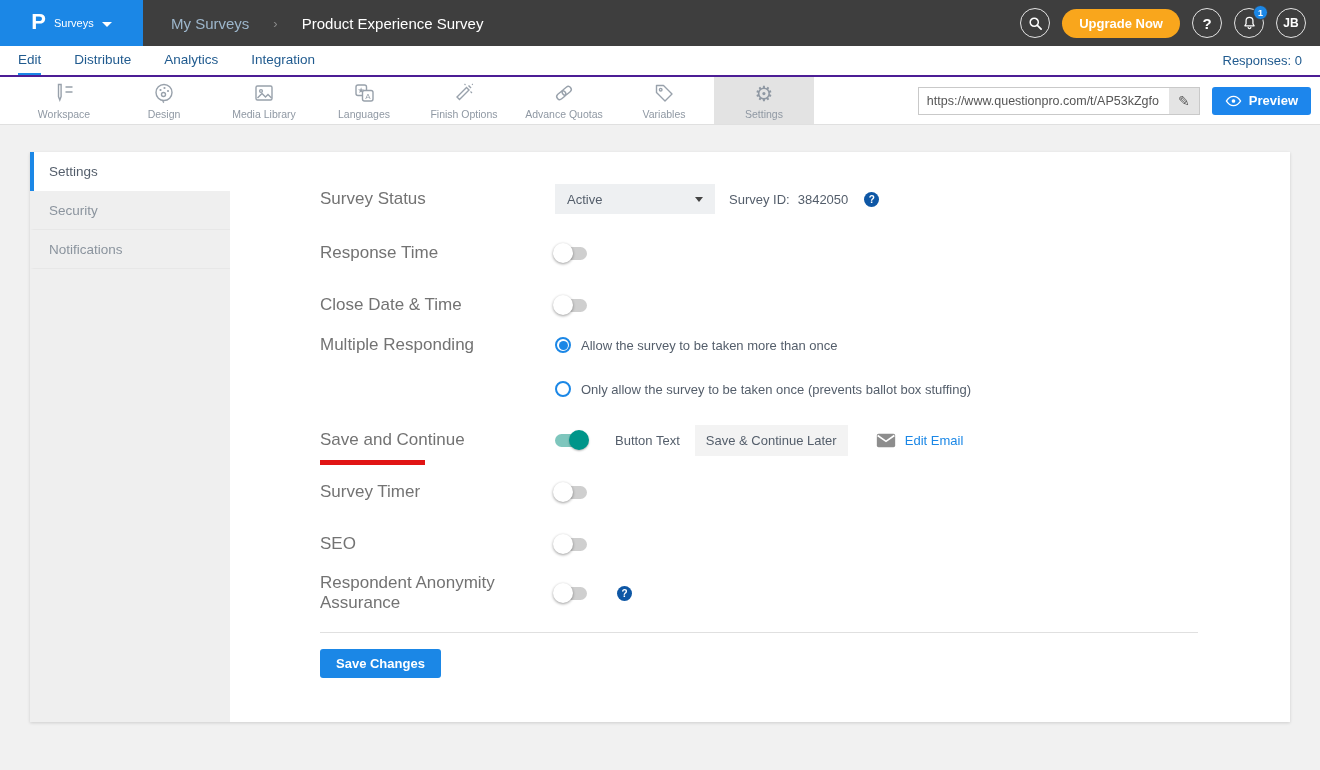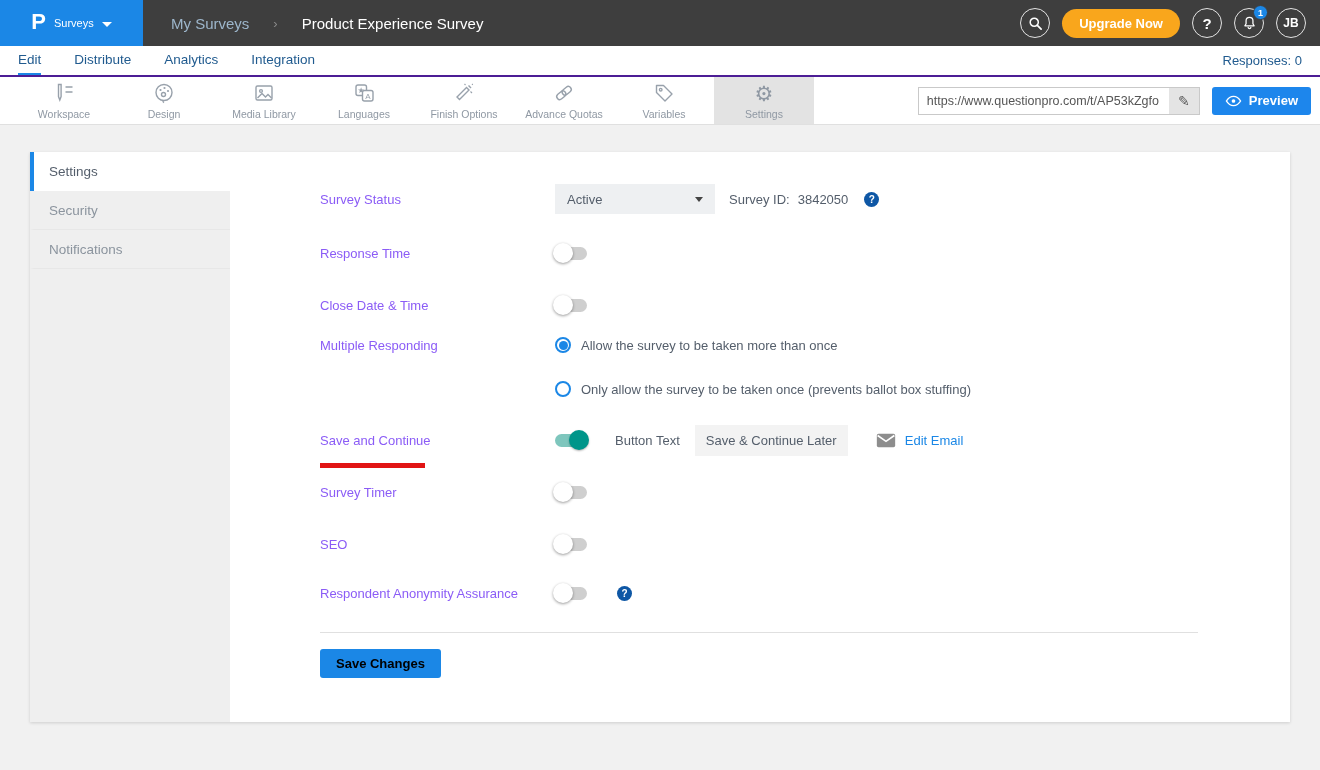--- a/index.html
+++ b/index.html
@@ -63,21 +63,21 @@
     box-shadow:0 1px 3px rgba(0,0,0,.15); display:flex; }
   .sidebar { width:200px; background:#efefef; }
   .side-item { height:39px; display:flex; align-items:center; padding-left:15px; font-size:13.5px;
     color:#8b949e; cursor:pointer; border-left:4px solid transparent;
     border-bottom:1px solid #e7e7e7; }
   .side-item.active { background:#fff; border-left-color:#1b87e6; color:#545e6b;
     border-bottom:none; }
 
   .form-area { position:relative; flex:1; }
   .form-row { position:absolute; left:90px; right:40px; height:30px; display:flex; align-items:center; }
-  .f-label { width:235px; font-size:13px; color:#8b5cf6; position:relative; flex-shrink:0; }
+  .f-label { width:235px; font-size:17px; color:#737373; position:relative; flex-shrink:0; }
   .red-underline { position:absolute; left:0; top:30px; width:105px; height:5px; background:#e11414; }
 
   .select-box { width:160px; height:30px; background:#eef0f2; display:flex; align-items:center;
     padding:0 12px; font-size:13px; color:#545e6b; cursor:pointer; }
   .select-caret { margin-left:auto; width:0; height:0; border-left:4.5px solid transparent;
     border-right:4.5px solid transparent; border-top:5px solid #444; }
   .sid-label { margin-left:14px; font-size:13px; color:#545e6b; }
   .sid-value { margin-left:8px; font-size:13px; color:#545e6b; }
   .help-dot { margin-left:16px; width:15px; height:15px; border-radius:50%; background:#0e57a5;
     color:#fff; font-size:10px; font-weight:bold; display:flex; align-items:center;
@@ -98,21 +98,21 @@
   .radio-label { margin-left:10px; font-size:13px; color:#545e6b; }
 
   .btn-text-label { margin-left:28px; font-size:13px; color:#545e6b; }
   .btn-text-input { margin-left:15px; width:153px; height:31px; background:#f3f3f3; border:none;
     padding:0 11px; font-size:13px; color:#545e6b; outline:none;
     font-family:"Liberation Sans", sans-serif; }
   .mail-icon { margin-left:28px; cursor:pointer; display:flex; align-items:center; }
   .edit-email { margin-left:9px; font-size:13px; color:#1b87e6; cursor:pointer; text-decoration:none; }
 
   .divider { position:absolute; left:90px; width:878px; border-top:1px solid #e0e0e0; }
-  .save-btn { position:absolute; left:90px; background:#1b87e6; color:#000000; border:none;
+  .save-btn { position:absolute; left:90px; background:#1b87e6; color:#ffffff; border:none;
     border-radius:3px; height:29px; padding:0 16px; font-size:13px; font-weight:bold;
     cursor:pointer; font-family:"Liberation Sans", sans-serif; }
 </style>
 </head>
 <body>
 
 <div class="header">
   <div class="logo-block">
     <span class="logo-mark">P</span>
     <span class="logo-text">Surveys</span>

